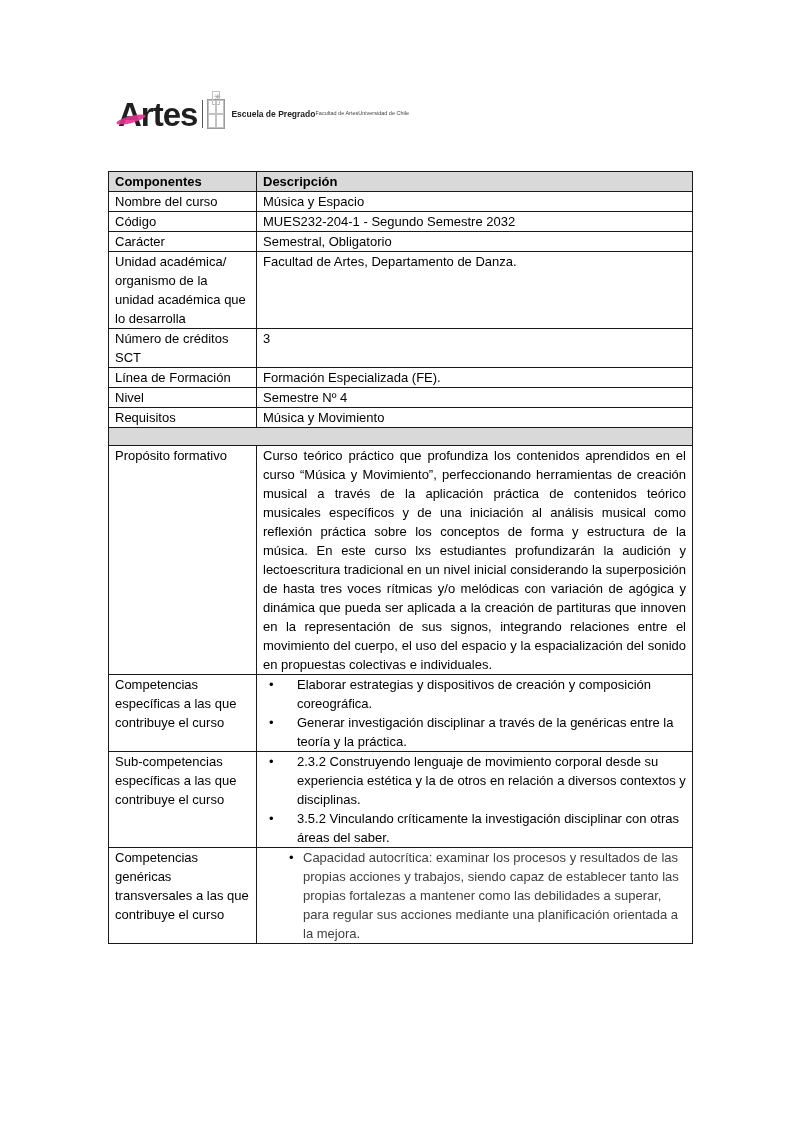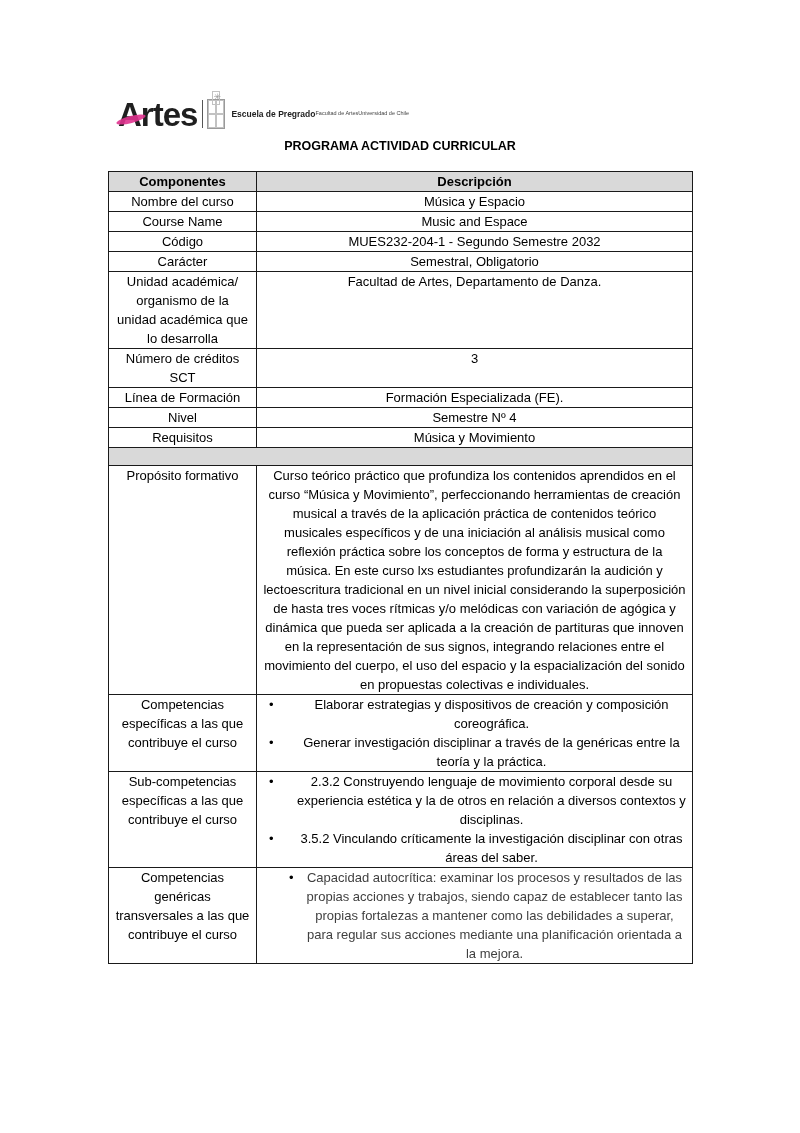--- a/index.html
+++ b/index.html
@@ -36,21 +36,21 @@
       font-family: "Liberation Sans", sans-serif; font-weight: bold; font-size: 12.5px;
     }
 
     
     table.prog {
       position: absolute; left: 108px; top: 171px; width: 584px;
       border-collapse: collapse; table-layout: fixed;
       font-family: "Liberation Sans", "DejaVu Sans", sans-serif; font-size: 13px; line-height: 19px;
     }
     table.prog td {
-      border: 1.5px solid #1a1a1a; padding: 0 6px; vertical-align: top; text-align: center;
+      border: 1.5px solid #1a1a1a; padding: 0 6px; vertical-align: top;
     }
     col.c1 { width: 148px; }
     col.c2 { width: 436px; }
     tr.head td { background: #d9d9d9; font-weight: bold; height: 19px; }
     tr.gap td { background: #d9d9d9; height: 17px; padding: 0; }
     .just { text-align: justify; padding-right: 6px; }
     td.prop { padding-bottom: 8px; }
     ul.bul { margin: 0; padding: 0 0 0 34px; list-style: none; }
     ul.bul li { position: relative; }
     ul.bul li .bdot { position: absolute; left: -28px; top: 0; font-size: 13px; }
@@ -75,39 +75,34 @@
         <span></span>
         <span></span>
     </div>
     <div class="logo-text">
       <span class="logo-school">Escuela de Pregrado</span>
       <span class="logo-sub">Facultad de Artes</span>
       <span class="logo-sub">Universidad de Chile</span>
     </div>
   </div>
 
-  <div class="doc-title">PROGRAMA ACTIVIDAD CURRICULAR</div>
 
   <table class="prog">
     <colgroup>
         <col class="c1">
         <col class="c2">
       </colgroup>
     <tbody>
         <tr class="head">
       <td>Componentes</td>
       <td>Descripción</td>
     </tr>
     <tr>
       <td>Nombre del curso</td>
       <td>Música y Espacio</td>
-    </tr>
-    <tr>
-      <td>Course Name</td>
-      <td>Music and Espace</td>
     </tr>
     <tr>
       <td>Código</td>
       <td>MUES232-204-1 - Segundo Semestre 2032</td>
     </tr>
     <tr>
       <td>Carácter</td>
       <td>Semestral, Obligatorio</td>
     </tr>
     <tr>

